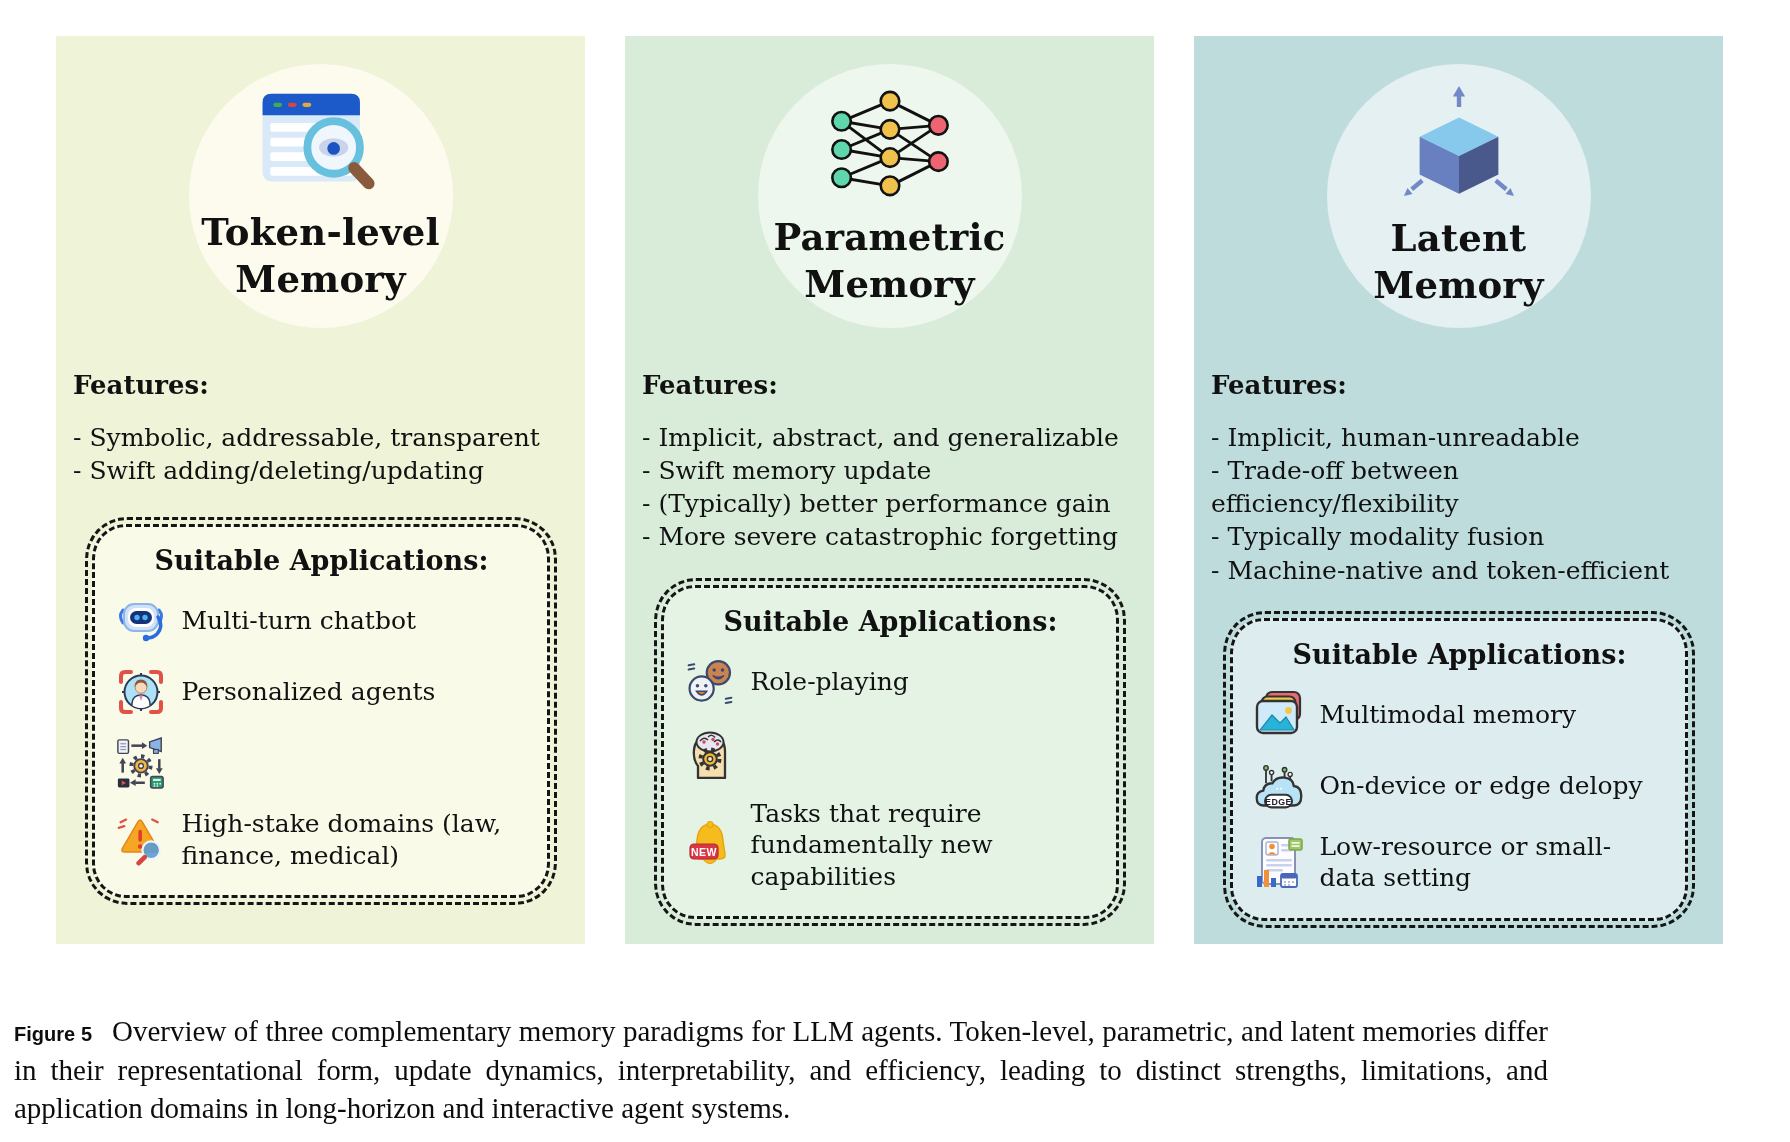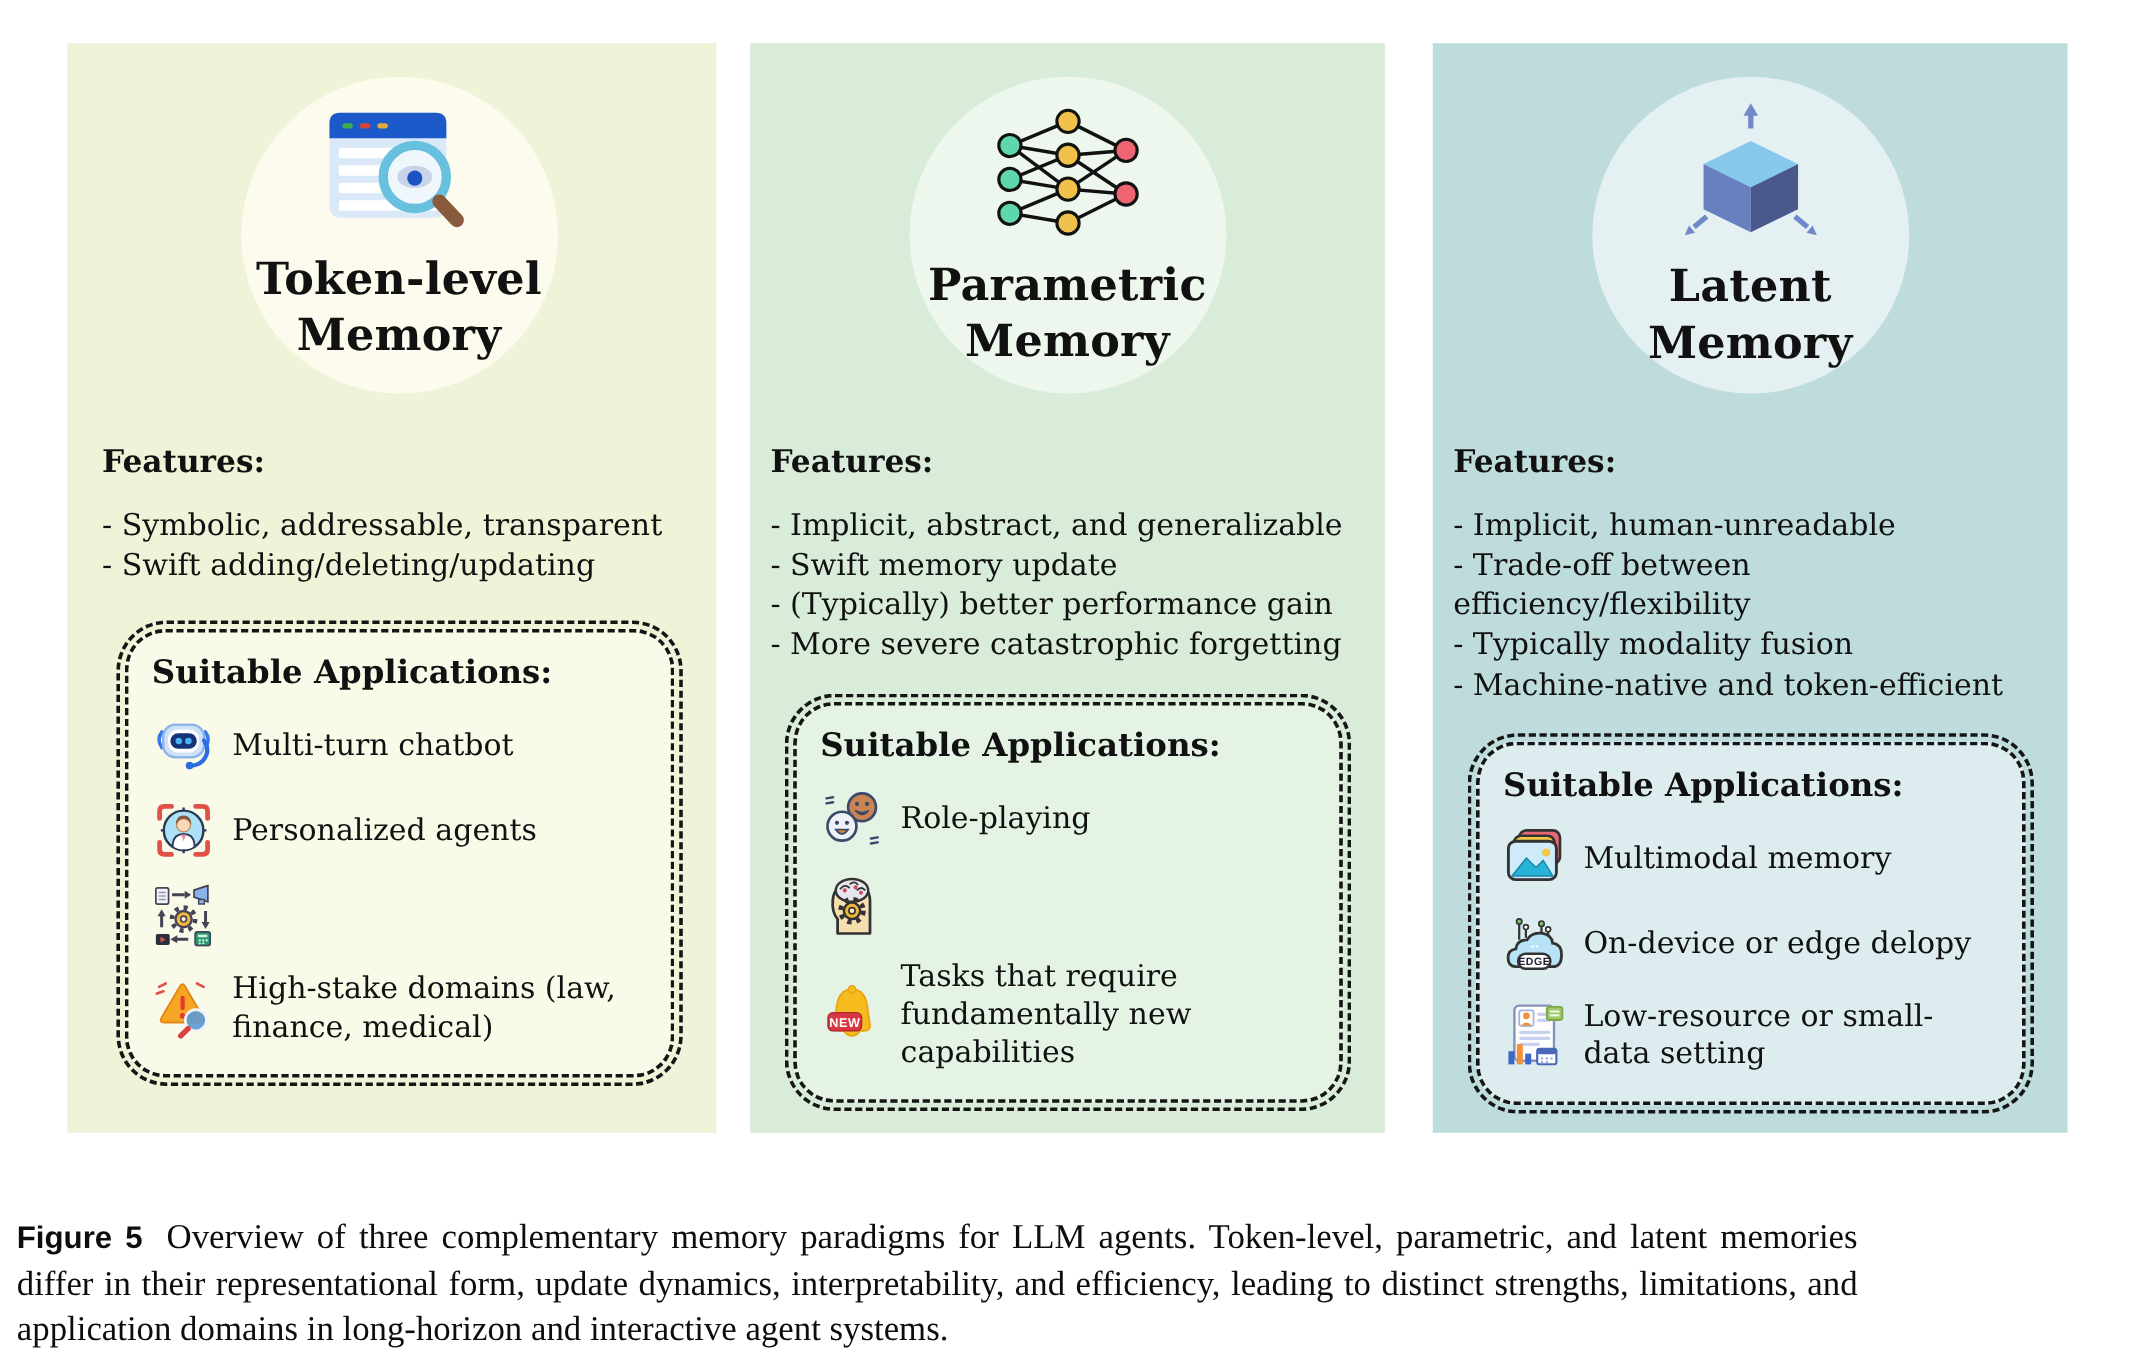--- a/index.html
+++ b/index.html
@@ -19,41 +19,41 @@
   .features .f-head{font-weight:bold;font-size:26px;margin-bottom:18px;}
   .apps-outer{
     margin:30px auto 0;width:472px;box-sizing:border-box;
     border:3.5px dashed #151515;border-radius:42px;padding:4px;
     background:transparent;
   }
   .apps-inner{
     border:3px dashed #151515;border-radius:34px;
     padding:14px 18px 24px 20px;
   }
-  .apps-title{text-align:left;font-weight:bold;font-size:27px;margin:4px 0 2px;}
+  .apps-title{text-align:center;font-weight:bold;font-size:27px;margin:4px 0 2px;}
   .app-item{display:flex;align-items:center;gap:15px;margin-top:19px;}
   .app-icon{flex:0 0 auto;width:52px;height:52px;display:block;}
   .app-label{font-size:25px;line-height:1.26;}
   .app-label.narrow{max-width:300px;}
   .app-label.mid{max-width:345px;}
   .caption{
     position:absolute;left:14px;top:1012px;width:1534px;
     font-family:"Liberation Serif",serif;font-size:29px;line-height:1.33;
     text-align:justify;color:#0d0d0d;
   }
   .caption .cap-label{
-    font-family:"Liberation Sans",sans-serif;font-weight:bold;font-size:26px;
+    font-family:"Liberation Sans",sans-serif;font-weight:bold;font-size:20px;
     margin-right:20px;
   }
   svg text{font-family:"Liberation Sans",sans-serif;}
 </style>
 </head>
 <body>
 
-<div class="card" style="left: 56px; background: rgb(239, 243, 215); padding-left: 12px;">
+<div class="card" style="left: 56px; background: rgb(239, 243, 215);">
   <div class="circle" style="background: rgb(252, 251, 238);">
     <svg class="hero-icon" width="128" height="112" viewBox="0 0 130 115">
       <rect x="5" y="5" width="100" height="90" rx="9" fill="#d9e9f8"></rect>
       <path d="M5,27 V14 Q5,5 14,5 H96 Q105,5 105,14 V27 Z" fill="#1b5ac8"></path>
       <rect x="16" y="14" width="9" height="4.5" rx="2.2" fill="#3fae49"></rect>
       <rect x="31" y="14" width="9" height="4.5" rx="2.2" fill="#d8453e"></rect>
       <rect x="46" y="14" width="9" height="4.5" rx="2.2" fill="#e2a93b"></rect>
       <rect x="13" y="35" width="84" height="9" rx="2" fill="#ffffff"></rect>
       <rect x="13" y="50" width="84" height="9" rx="2" fill="#ffffff"></rect>
       <rect x="13" y="65" width="84" height="9" rx="2" fill="#ffffff"></rect>

